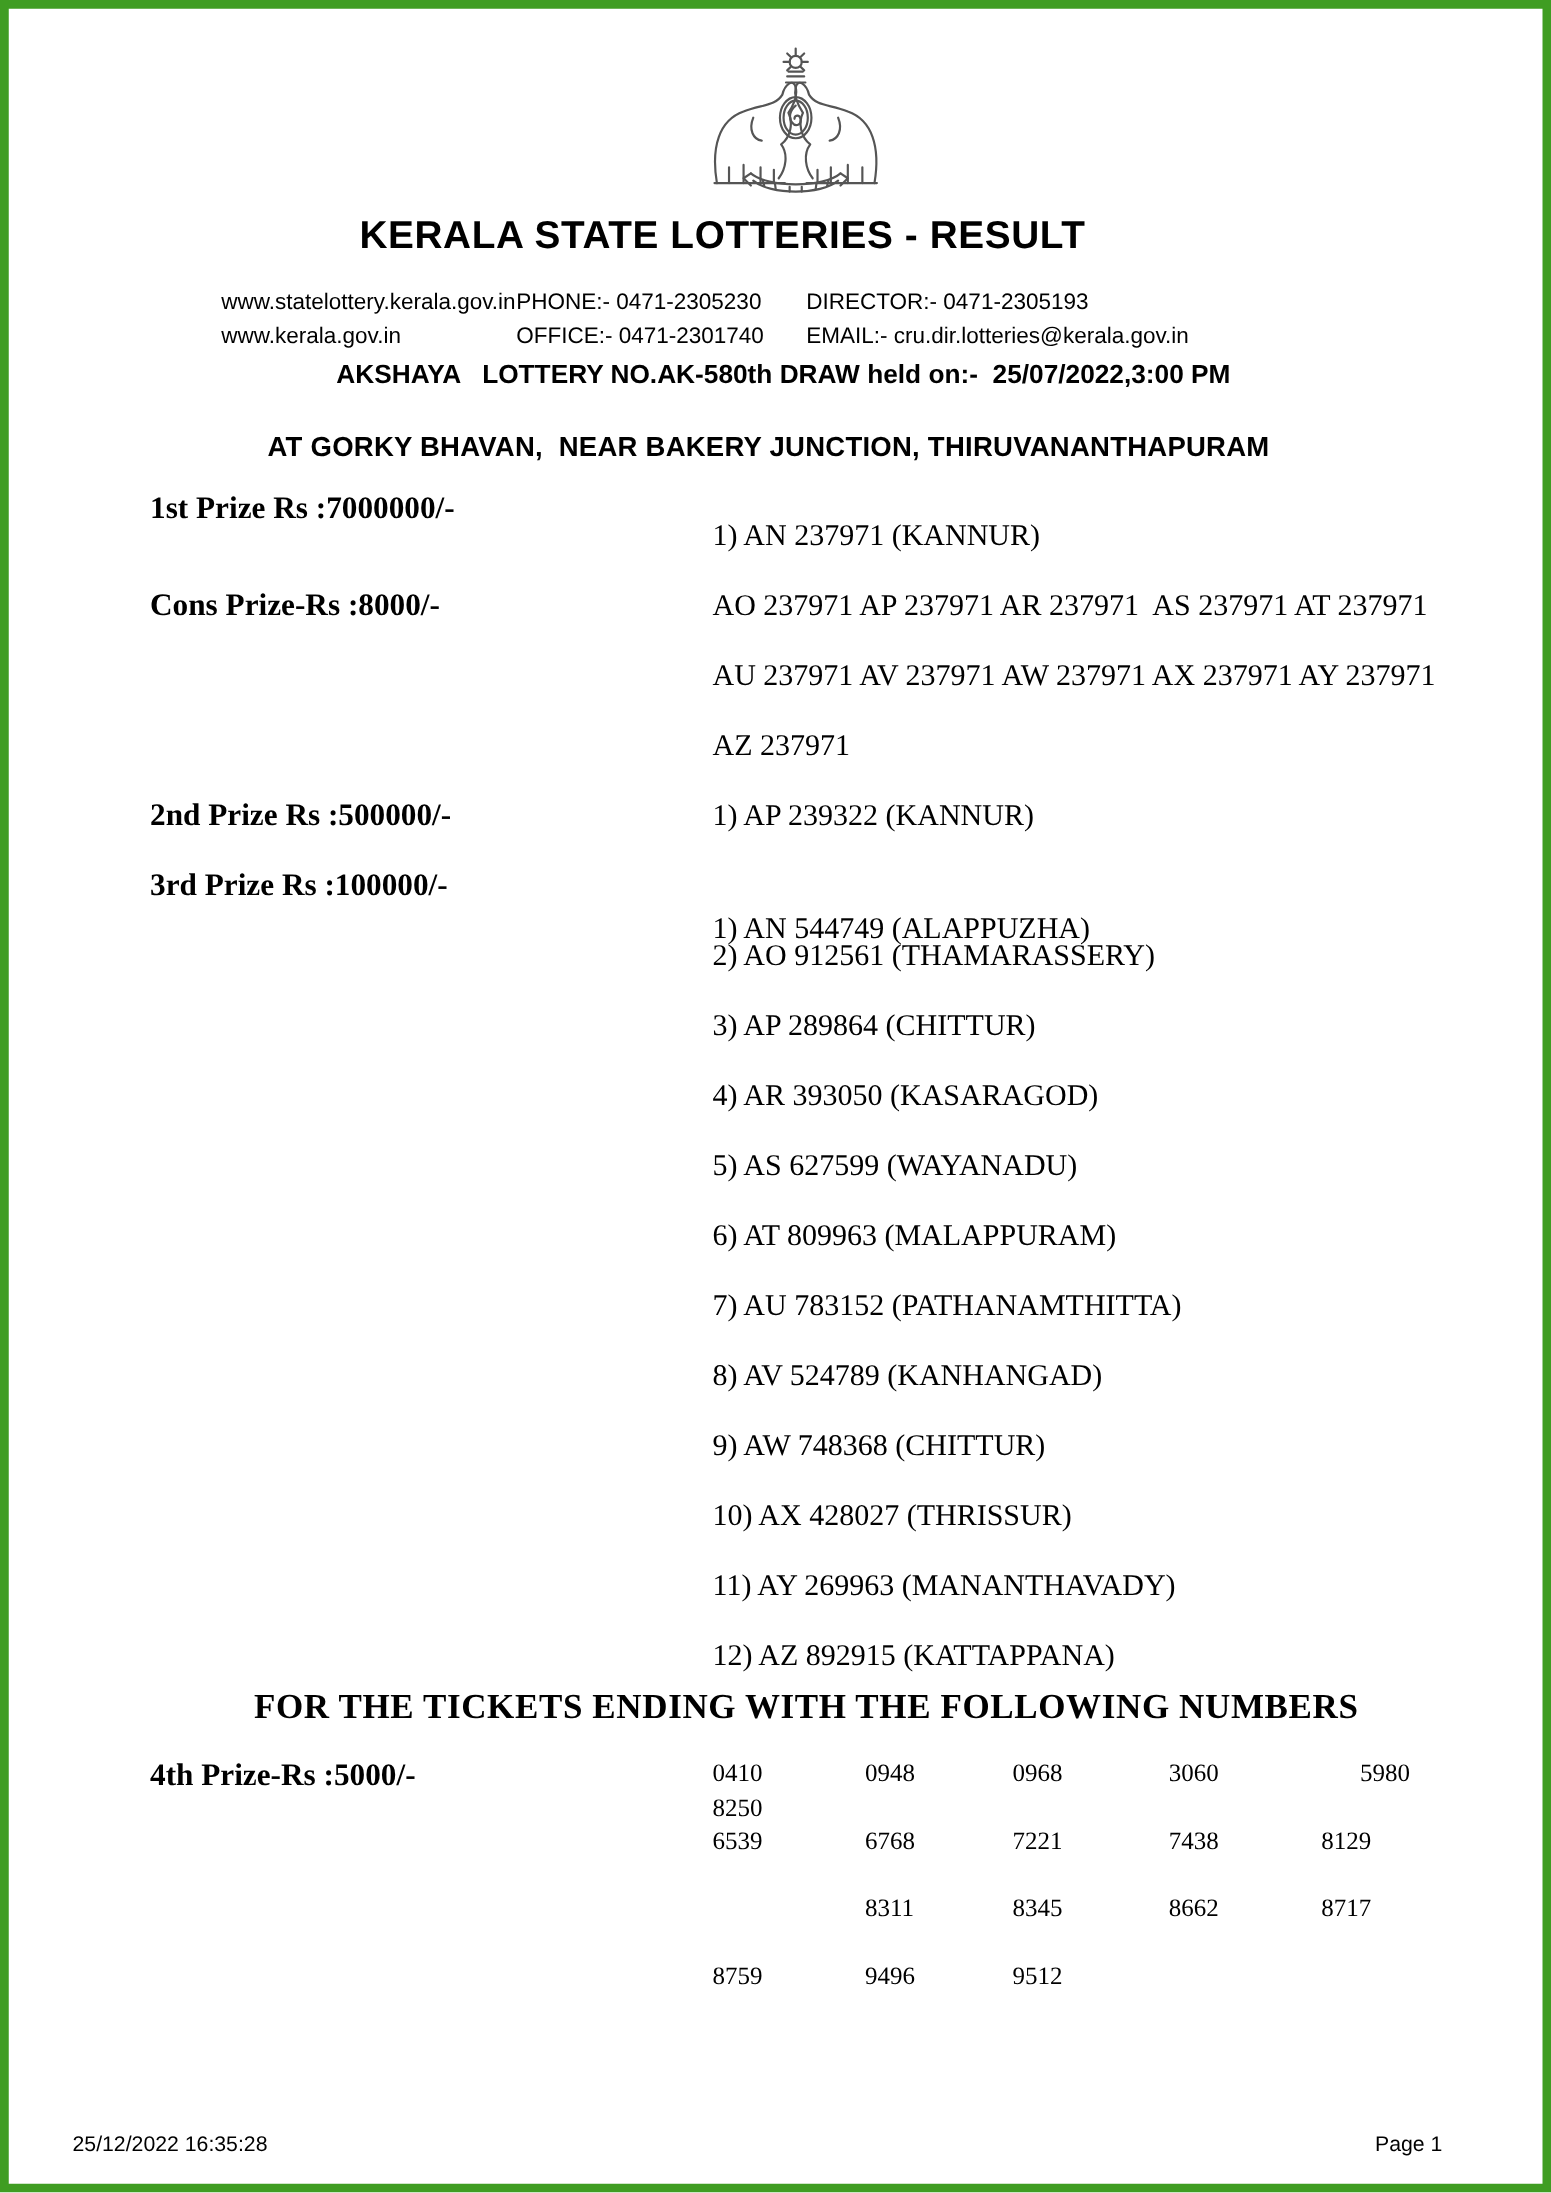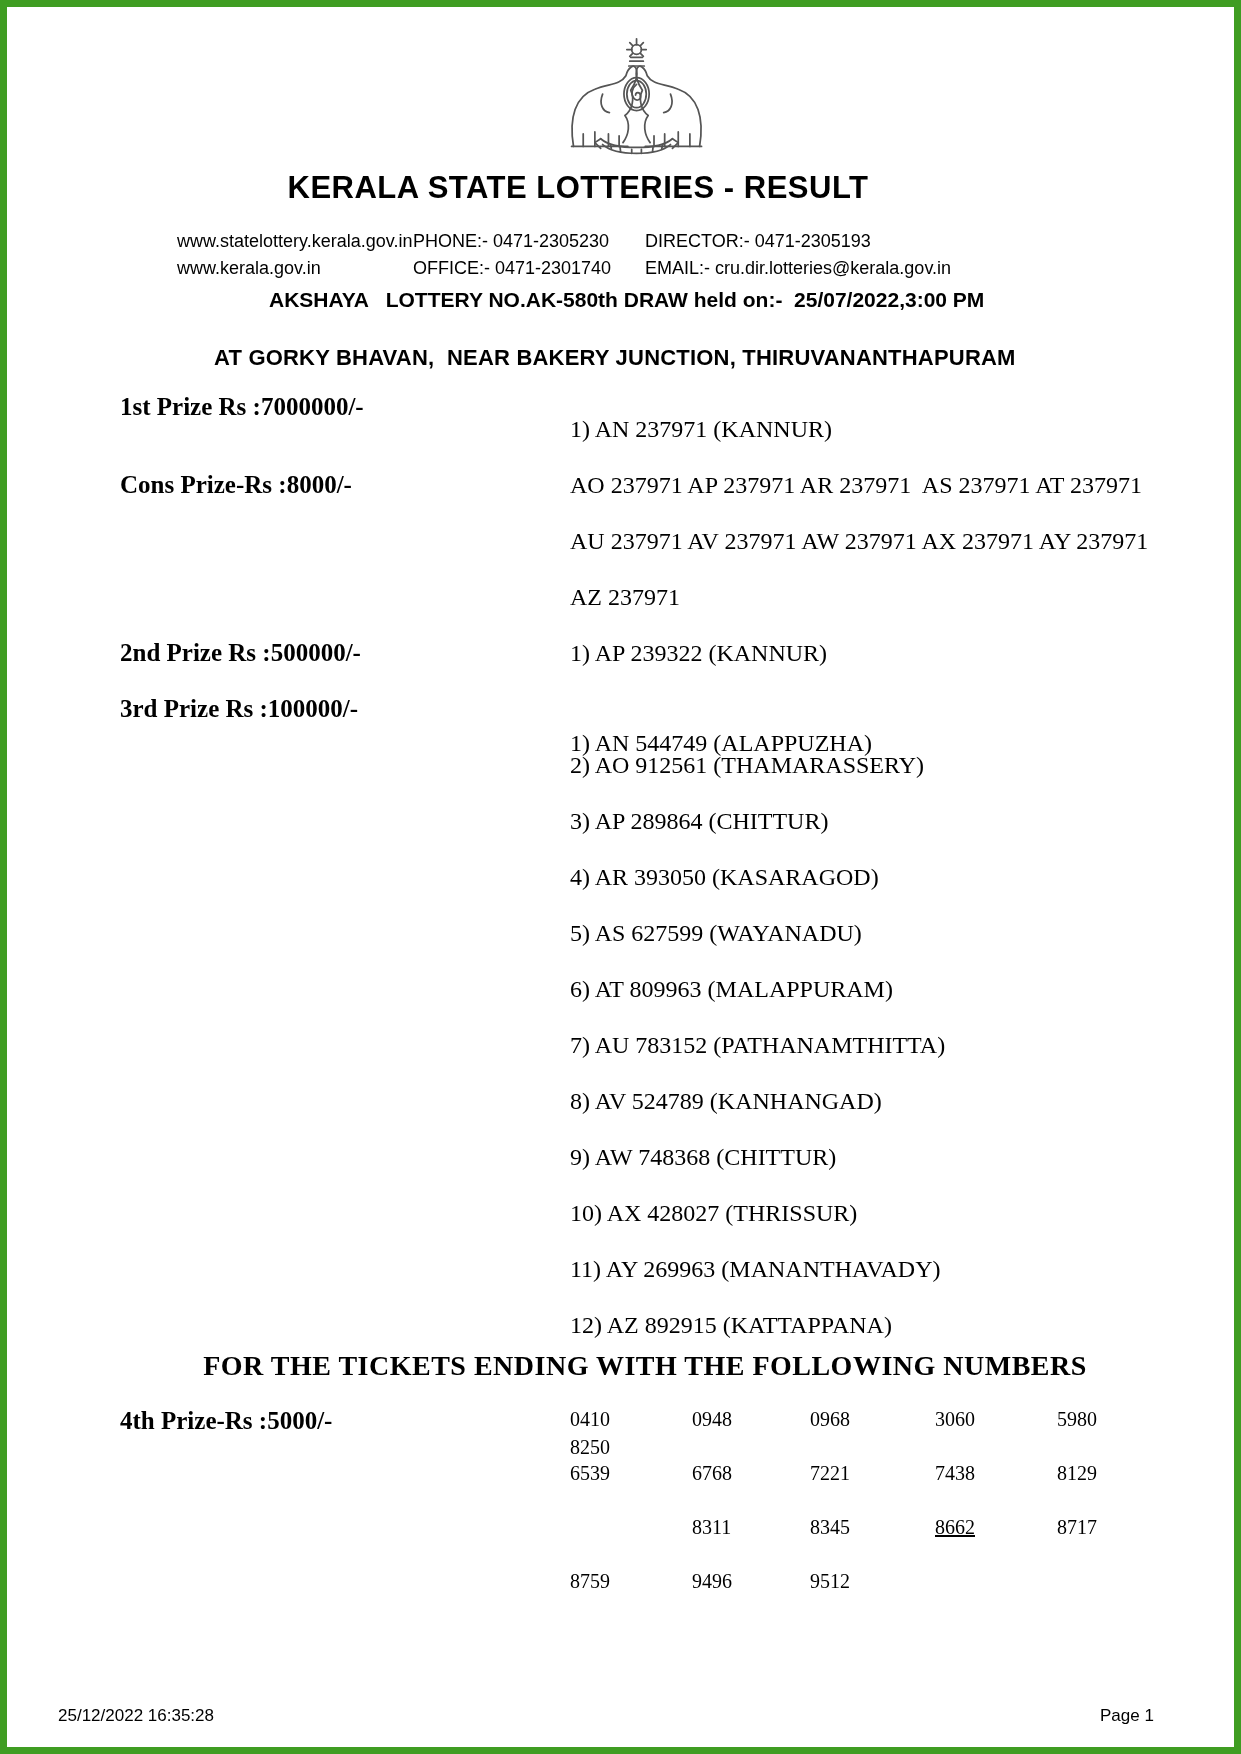--- a/index.html
+++ b/index.html
@@ -108,30 +108,30 @@
 
 <div class="abs section-header" style="left:645px;top:1350px;transform:translateX(-50%);">FOR THE TICKETS ENDING WITH THE FOLLOWING NUMBERS</div>
 
 <div class="abs prize-label" style="left:120px;top:1407px;">4th Prize-Rs :5000/-</div>
 
 <div>
     <div class="abs num-cell" style="left: 570px; top: 1408px;">0410</div>
     <div class="abs num-cell" style="left: 692px; top: 1408px;">0948</div>
     <div class="abs num-cell" style="left: 810px; top: 1408px;">0968</div>
     <div class="abs num-cell" style="left: 935px; top: 1408px;">3060</div>
-    <div class="abs num-cell" style="left: 1057px; top: 1408px; text-align: right;">5980</div>
+    <div class="abs num-cell" style="left: 1088px; top: 1408px; text-align: right;">5980</div>
     <div class="abs num-cell" style="left: 570px; top: 1462px;">6539</div>
     <div class="abs num-cell" style="left: 692px; top: 1462px;">6768</div>
     <div class="abs num-cell" style="left: 810px; top: 1462px;">7221</div>
     <div class="abs num-cell" style="left: 935px; top: 1462px;">7438</div>
     <div class="abs num-cell" style="left: 1057px; top: 1462px;">8129</div>
     <div class="abs num-cell" style="left: 570px; top: 1436px;">8250</div>
     <div class="abs num-cell" style="left: 692px; top: 1516px;">8311</div>
     <div class="abs num-cell" style="left: 810px; top: 1516px;">8345</div>
-    <div class="abs num-cell" style="left: 935px; top: 1516px; text-decoration: underline;">8662</div>
+    <div class="abs num-cell" style="left: 935px; top: 1516px;">8662</div>
     <div class="abs num-cell" style="left: 1057px; top: 1516px;">8717</div>
     <div class="abs num-cell" style="left: 570px; top: 1570px;">8759</div>
     <div class="abs num-cell" style="left: 692px; top: 1570px;">9496</div>
     <div class="abs num-cell" style="left: 810px; top: 1570px;">9512</div>
   </div>
 
 <div class="abs sans footer-text" style="left:58px;top:1706px;">25/12/2022 16:35:28</div>
 <div class="abs sans footer-text" style="left:620px;top:1799px;transform:translateX(-50%);">IT Support : NIC Kerala</div>
 <div class="abs sans footer-text" style="left:1100px;top:1706px;">Page 1</div>
 

